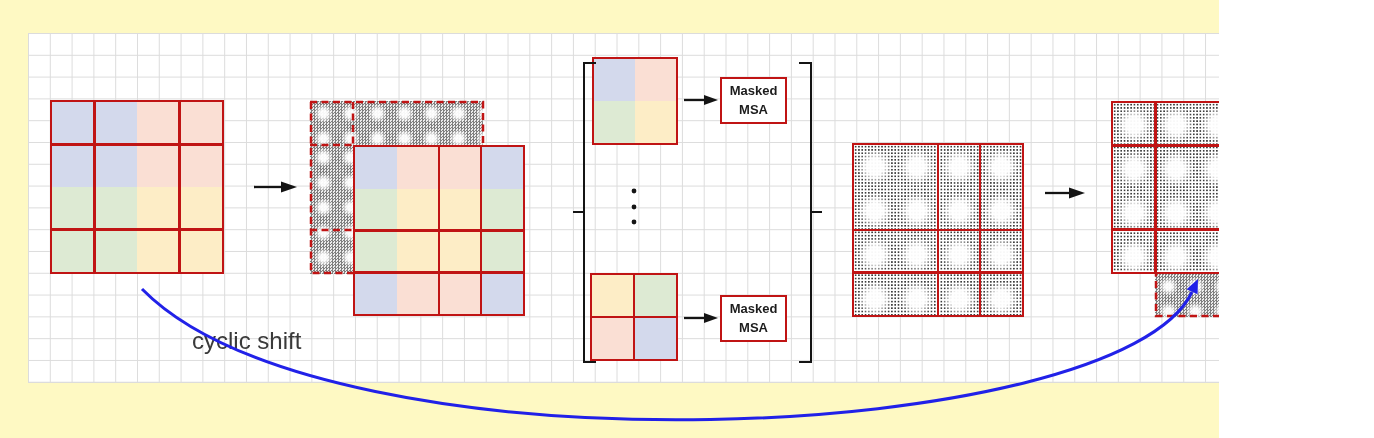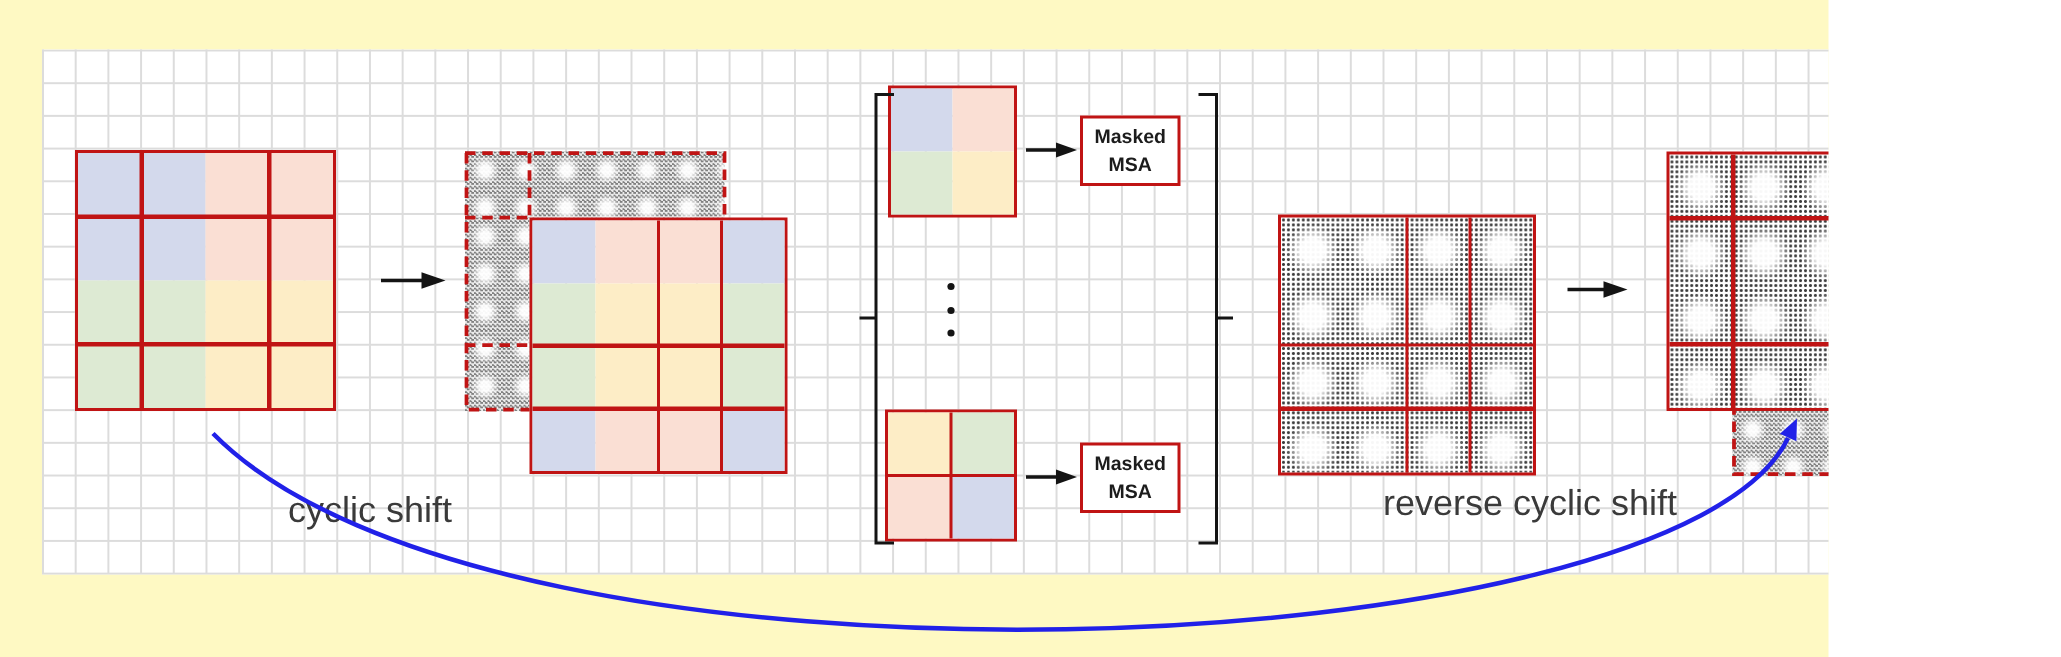--- a/index.html
+++ b/index.html
@@ -141,21 +141,20 @@
   <div class="tex-checker" style="left:1155px;top:274px;width:174px;height:43px;z-index:2"></div>
 
   <div class="redbox tex-dots" style="left:1111px;top:101px;width:175px;height:173px;z-index:3">
     <div class="vline" style="left:calc(25% - 1.3px)"></div>
     <div class="vline" style="left:calc(75% - 1.3px)"></div>
     <div class="hline" style="top:calc(25% - 1.3px)"></div>
     <div class="hline" style="top:calc(75% - 1.3px)"></div>
   </div>
 
   <div class="caption" style="left:192px;top:327px;z-index:4">cyclic shift</div>
-  <div class="caption" style="left:922px;top:322px;z-index:4">reverse cyclic shift</div>
 
   <svg id="overlay" width="1374" height="438" viewBox="0 0 1374 438">
 
     <g>
       <path class="stroke-red" d="M310 102 H483 V145"></path>
       <path class="stroke-red" d="M311 102 V273 H353"></path>
       <path class="stroke-red" d="M353 102 V145"></path>
       <path class="stroke-red" d="M310 145 H352"></path>
       <path class="stroke-red" d="M310 230 H352"></path>
     </g>

